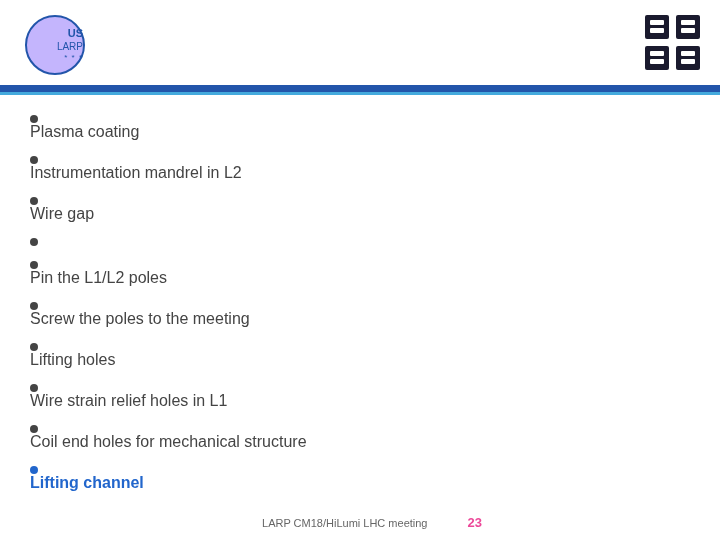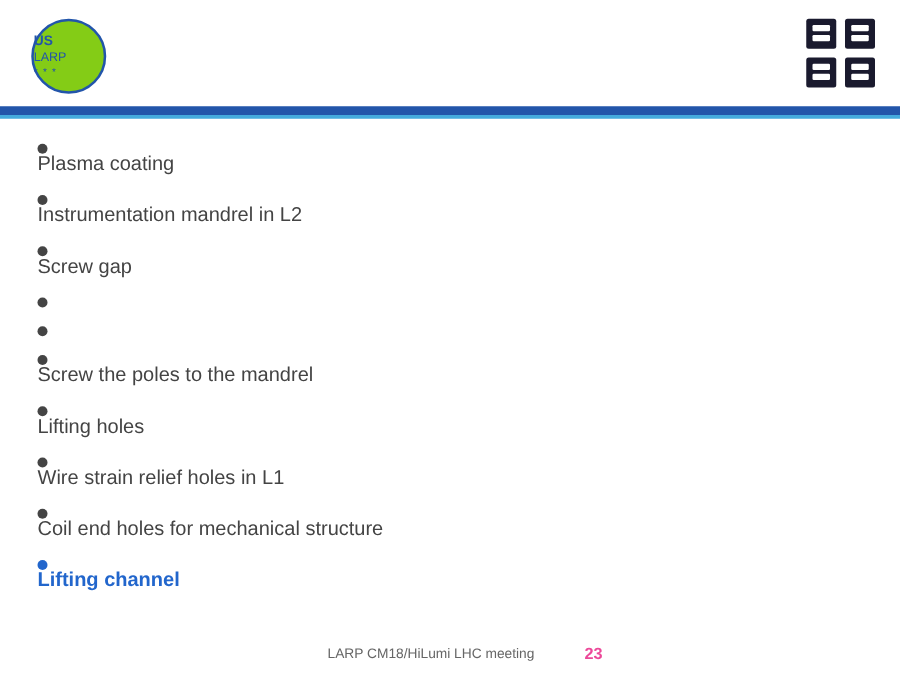--- a/index.html
+++ b/index.html
@@ -51,23 +51,23 @@
       justify-content: center;
     }
 
     .logo-circle {
       width: 60px;
       height: 60px;
       border-radius: 50%;
       border: 2px solid #2255aa;
       display: flex;
       flex-direction: column;
-      align-items: flex-start;
+      align-items: flex-end;
       justify-content: center;
-      background: #84cc16;
+      background: #c4b5fd;
     }
 
     .logo-circle .us-text {
       font-size: 11px;
       font-weight: bold;
       color: #2255aa;
       line-height: 1.2;
     }
 
     .logo-circle .larp-text {
@@ -205,31 +205,32 @@
     <li>
           <span class="bullet-dot"></span>
           <span>Plasma coating</span>
         </li>
         <li>
           <span class="bullet-dot"></span>
           <span>Instrumentation mandrel in L2</span>
         </li>
         <li>
           <span class="bullet-dot"></span>
-          <span>Screw gap</span>
-        </li>
-        <li>
-          <span class="bullet-dot"></span>
-        </li>
-        <li>
-          <span class="bullet-dot"></span>
-        </li>
-        <li>
-          <span class="bullet-dot"></span>
-          <span>Screw the poles to the mandrel</span>
+          <span>Wire gap</span>
+        </li>
+        <li>
+          <span class="bullet-dot"></span>
+        </li>
+        <li>
+          <span class="bullet-dot"></span>
+          <span>Pin the L1/L2 poles</span>
+        </li>
+        <li>
+          <span class="bullet-dot"></span>
+          <span>Screw the poles to the meeting</span>
         </li>
         <li>
           <span class="bullet-dot"></span>
           <span>Lifting holes</span>
         </li>
         <li>
           <span class="bullet-dot"></span>
           <span>Wire strain relief holes in L1</span>
         </li>
         <li>

